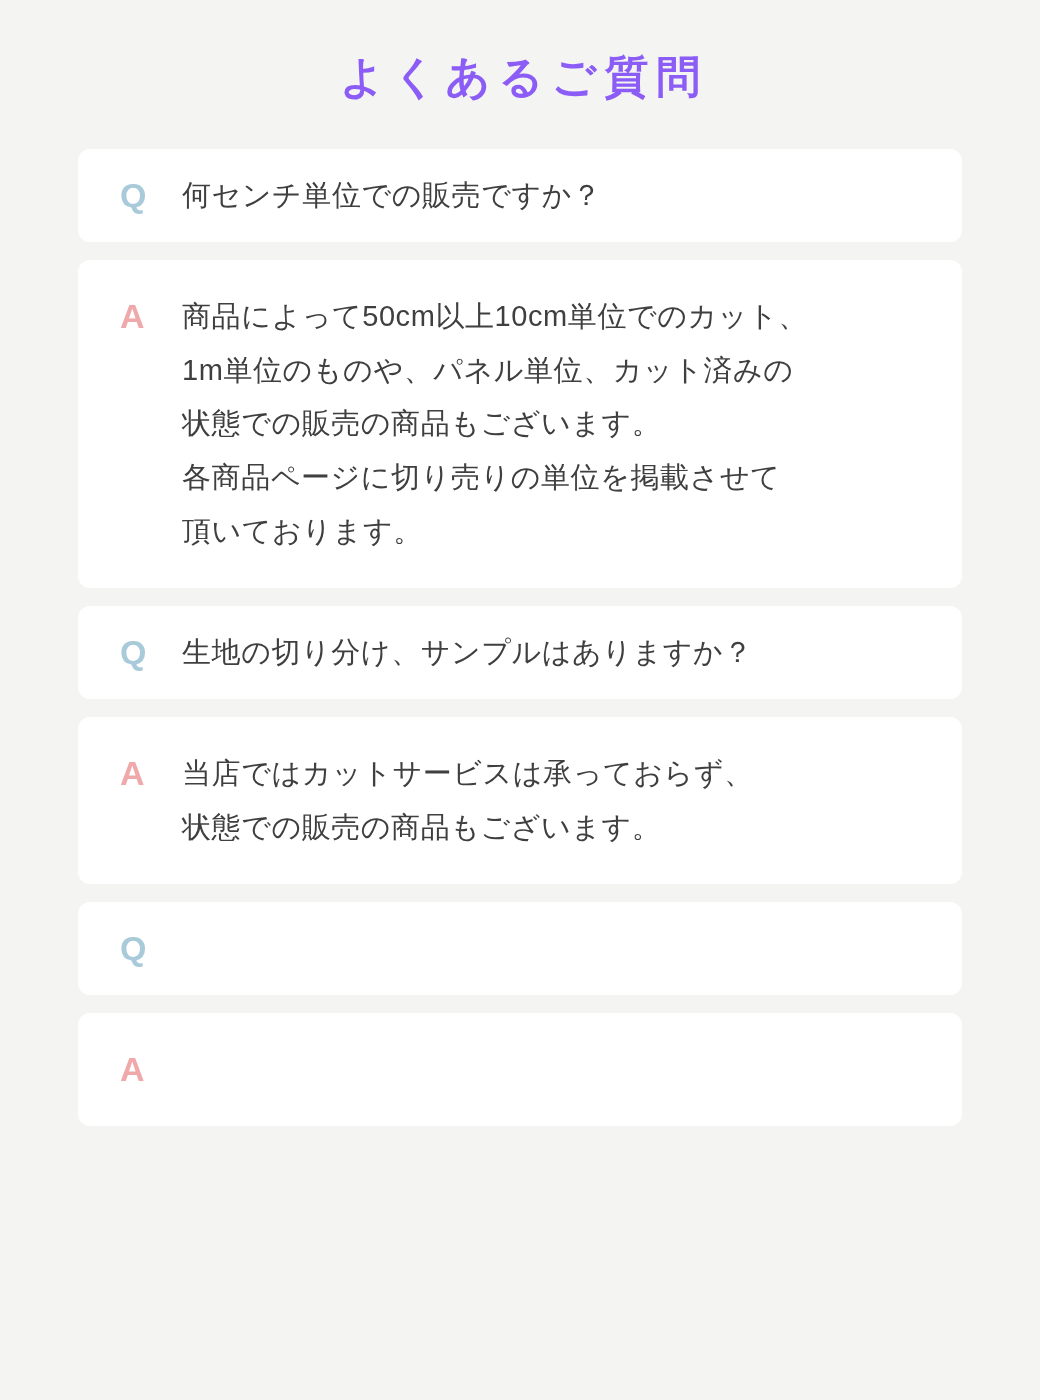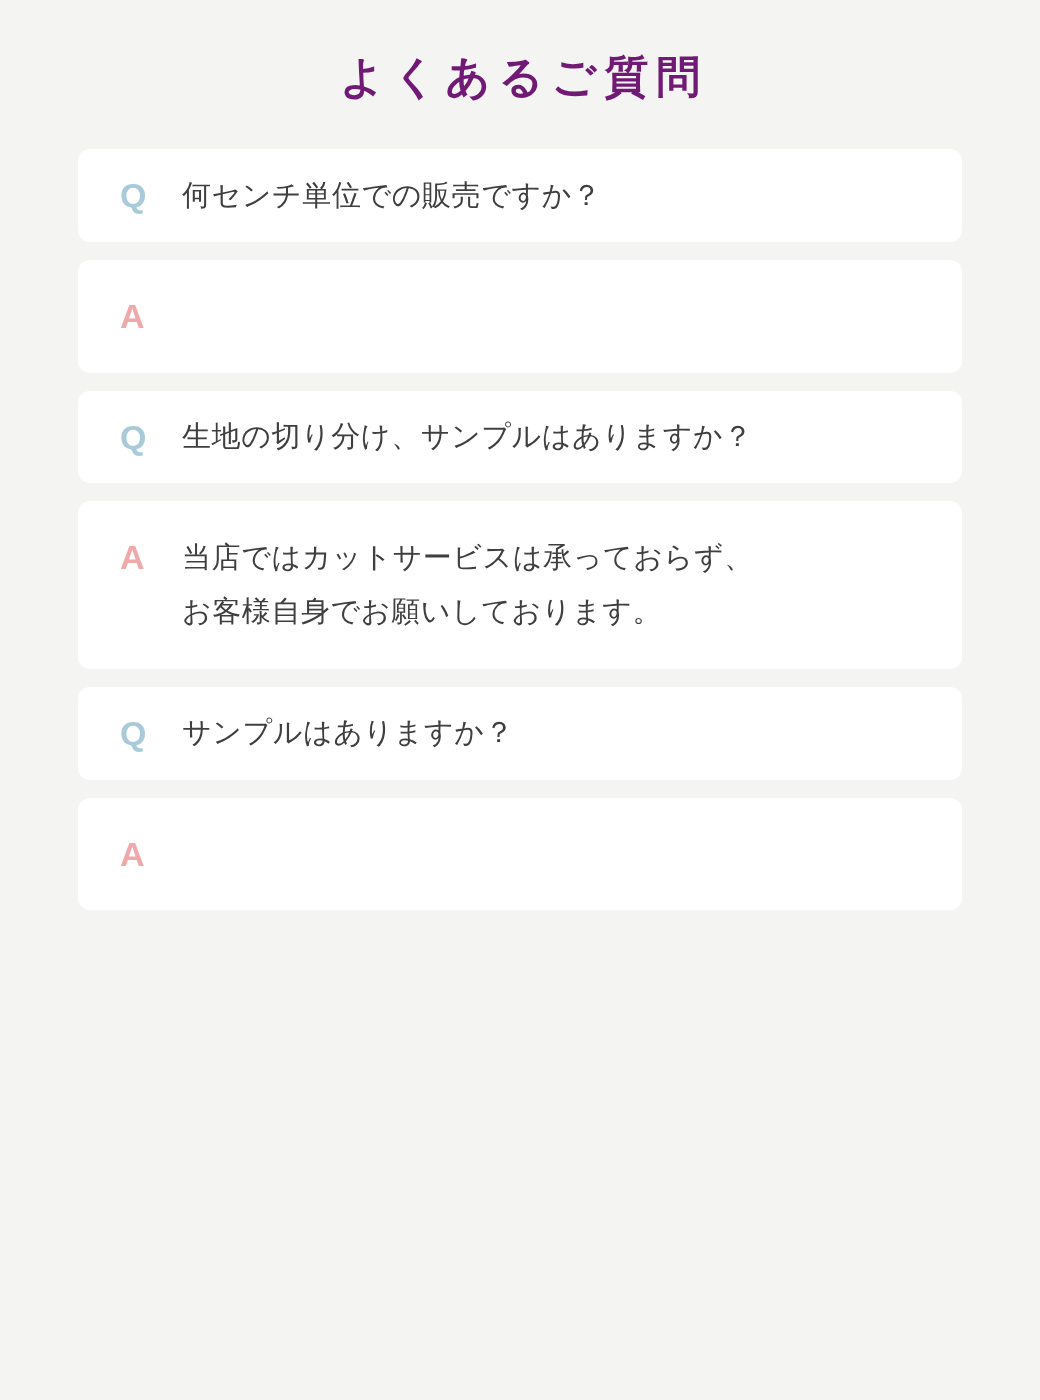--- a/index.html
+++ b/index.html
@@ -19,21 +19,21 @@
     height: 1400px;
     box-sizing: border-box;
     padding: 0 78px;
     position: relative;
   }
   .page-title {
     text-align: center;
     font-size: 44px;
     font-weight: 700;
     letter-spacing: 0.18em;
-    color: #701a75;
+    color: #8b5cf6;
     padding-top: 48px;
     padding-bottom: 0;
     margin: 0;
     line-height: 1.3;
     text-indent: 0.18em;
   }
   .faq-list {
     margin-top: 44px;
   }
   .card {
@@ -87,36 +87,40 @@
 
   <div class="faq-list">
 
     <div class="card question">
       <div class="marker q">Q</div>
       <div class="body-text">何センチ単位での販売ですか？</div>
     </div>
 
     <div class="card answer">
       <div class="marker a">A</div>
+      <div class="body-text">商品によって50cm以上10cm単位でのカット、
+1m単位のものや、パネル単位、カット済みの
+状態での販売の商品もございます。
+各商品ページに切り売りの単位を掲載させて
+頂いております。</div>
     </div>
 
     <div class="card question">
       <div class="marker q">Q</div>
       <div class="body-text">生地の切り分け、サンプルはありますか？</div>
     </div>
 
     <div class="card answer">
       <div class="marker a">A</div>
       <div class="body-text">当店ではカットサービスは承っておらず、
-お客様自身でお願いしております。</div>
+状態での販売の商品もございます。</div>
     </div>
 
     <div class="card question">
       <div class="marker q">Q</div>
-      <div class="body-text">サンプルはありますか？</div>
     </div>
 
     <div class="card answer">
       <div class="marker a">A</div>
     </div>
 
   </div>
 </div>
 
 </body></html>

